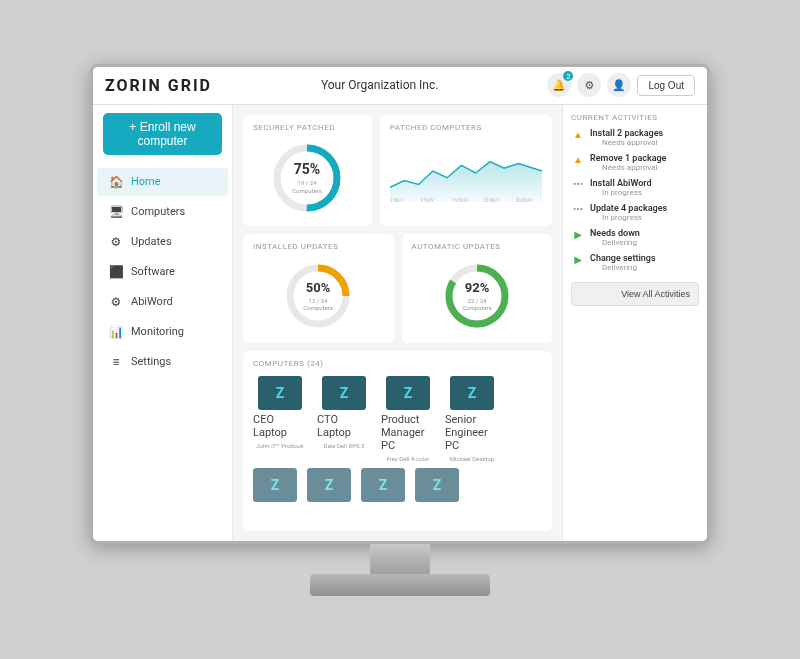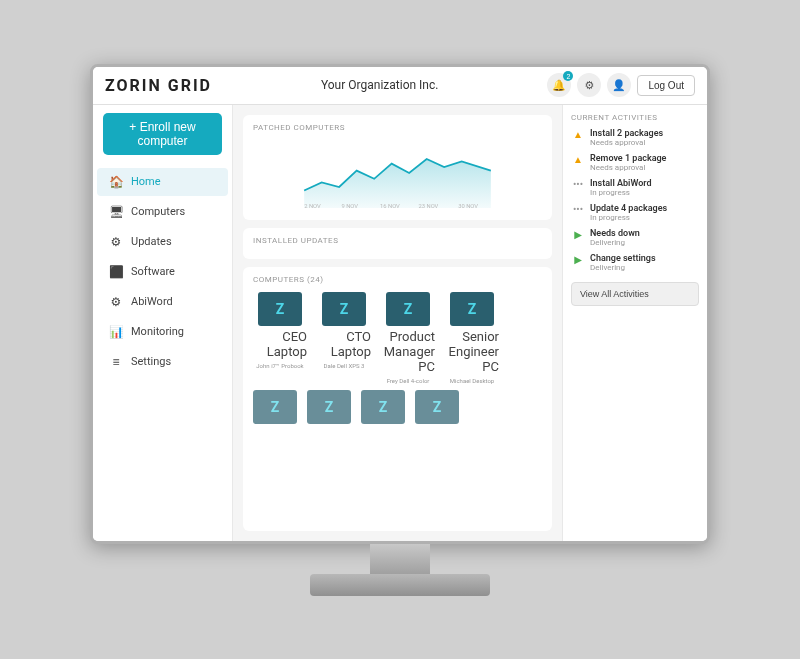--- a/index.html
+++ b/index.html
@@ -260,23 +260,23 @@
       border-radius: 3px;
       display: flex;
       align-items: center;
       justify-content: center;
       color: #4dd6e8;
       font-size: 14px;
       font-weight: 700;
     }
 
     .computer-name {
-      font-size: 13px;
+      font-size: 11px;
       color: #444;
-      text-align: right;
+      text-align: left;
       max-width: 54px;
     }
 
     .computer-sub {
       font-size: 6px;
       color: #999;
       text-align: center;
       max-width: 54px;
     }
 
@@ -320,32 +320,33 @@
 
     .activity-text {}
     .activity-title {
       font-size: 9px;
       font-weight: 600;
       color: #333;
     }
     .activity-status {
       font-size: 8px;
       color: #999;
+      margin-left: 12px;
     }
 
     .view-all-btn {
       margin-top: 4px;
       padding: 6px 8px;
       background: #f0f0f0;
       border: 1px solid #ddd;
       border-radius: 4px;
       font-size: 9px;
       color: #444;
       cursor: pointer;
-      text-align: left;
+      text-align: right;
     }
 
     .second-row-stats {
       display: flex;
       gap: 8px;
       justify-content: flex-end;
     }
   </style>
 </head>
 <body>
@@ -402,20 +403,32 @@
         <div class="nav-item">
           <span class="nav-icon">≡</span>
           <span>Settings</span>
         </div>
       </div>
 
       <div class="main-content">
 
         <div class="stats-row">
 
+          <div class="stat-card">
+            <div class="stat-label">SECURELY PATCHED</div>
+            <div class="donut-container">
+              <svg width="80" height="80" class="donut-svg">
+                <circle cx="40" cy="40" r="30" fill="none" stroke="#e8e8e8" stroke-width="7"></circle>
+                <circle cx="40" cy="40" r="30" fill="none" stroke="#15aabf" stroke-width="7" stroke-dasharray="141.4 188.5" stroke-dashoffset="47.1" transform="rotate(-90 40 40)"></circle>
+                <text x="40" y="36" text-anchor="middle" font-size="14" font-weight="700" fill="#333">75%</text>
+                <text x="40" y="47" text-anchor="middle" font-size="6" fill="#999">19 / 24</text>
+                <text x="40" y="55" text-anchor="middle" font-size="6" fill="#999">Computers</text>
+              </svg>
+            </div>
+          </div>
 
           <div class="stat-card wide">
             <div class="stat-label">PATCHED COMPUTERS</div>
             <svg class="chart-area" viewBox="0 0 160 60">
               <defs>
                 <linearGradient id="chartGrad" x1="0" y1="0" x2="0" y2="1">
                   <stop offset="0%" stop-color="#15aabf" stop-opacity="0.3"></stop>
                   <stop offset="100%" stop-color="#15aabf" stop-opacity="0.05"></stop>
                 </linearGradient>
               </defs>
@@ -429,22 +442,43 @@
               <text x="65" y="60" font-size="5" fill="#bbb">16 NOV</text>
               <text x="98" y="60" font-size="5" fill="#bbb">23 NOV</text>
               <text x="132" y="60" font-size="5" fill="#bbb">30 NOV</text>
             </svg>
           </div>
         </div>
 
         <div class="second-row-stats">
           <div class="stat-card">
             <div class="stat-label">INSTALLED UPDATES</div>
-          </div>
-
+            <div class="donut-container">
+              <svg width="78" height="78" class="donut-svg">
+                <circle cx="39" cy="39" r="28" fill="none" stroke="#e8e8e8" stroke-width="7"></circle>
+                <circle cx="39" cy="39" r="28" fill="none" stroke="#f0a000" stroke-width="7" stroke-dasharray="87.96 175.93" stroke-dashoffset="43.98" transform="rotate(-90 39 39)"></circle>
+                <text x="39" y="35" text-anchor="middle" font-size="13" font-weight="700" fill="#333">50%</text>
+                <text x="39" y="46" text-anchor="middle" font-size="6" fill="#999">12 / 24</text>
+                <text x="39" y="53" text-anchor="middle" font-size="6" fill="#999">Computers</text>
+              </svg>
+            </div>
+          </div>
+
+          <div class="stat-card">
+            <div class="stat-label">AUTOMATIC UPDATES</div>
+            <div class="donut-container">
+              <svg width="78" height="78" class="donut-svg">
+                <circle cx="39" cy="39" r="28" fill="none" stroke="#e8e8e8" stroke-width="7"></circle>
+                <circle cx="39" cy="39" r="28" fill="none" stroke="#4caf50" stroke-width="7" stroke-dasharray="161.5 175.93" stroke-dashoffset="14.43" transform="rotate(-90 39 39)"></circle>
+                <text x="39" y="35" text-anchor="middle" font-size="13" font-weight="700" fill="#333">92%</text>
+                <text x="39" y="46" text-anchor="middle" font-size="6" fill="#999">22 / 24</text>
+                <text x="39" y="53" text-anchor="middle" font-size="6" fill="#999">Computers</text>
+              </svg>
+            </div>
+          </div>
         </div>
 
         <div class="computers-section">
           <div class="computers-label">COMPUTERS (24)</div>
           <div class="computers-grid">
             <div class="computer-item">
               <div class="computer-icon">Z</div>
               <div class="computer-name">CEO Laptop</div>
               <div class="computer-sub">John i7™ Probook</div>
             </div>

